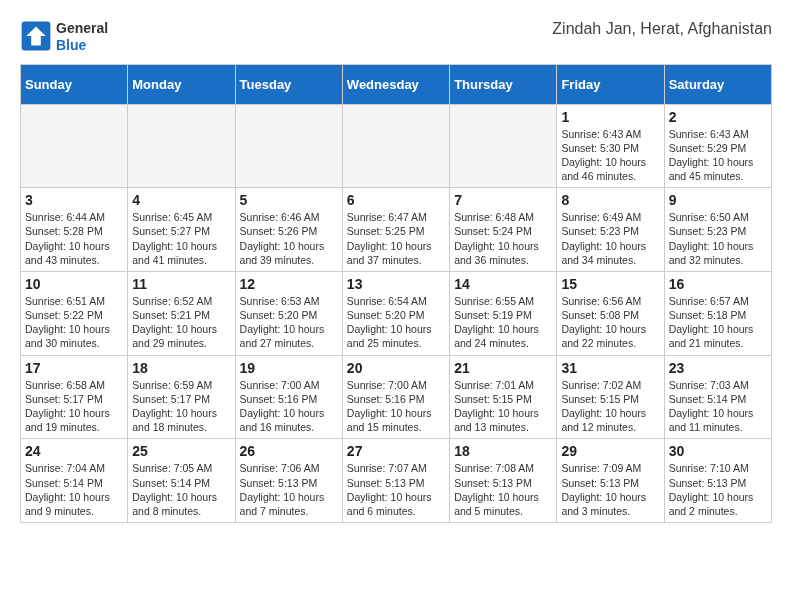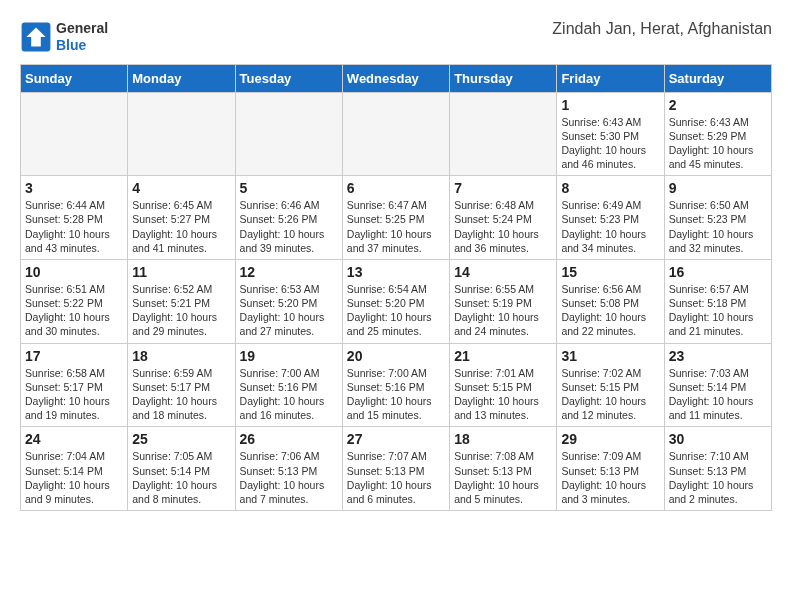--- a/index.html
+++ b/index.html
@@ -11,21 +11,21 @@
       padding: 20px;
     }
     .header-area {
       display: flex;
       justify-content: space-between;
       align-items: flex-start;
       margin-bottom: 10px;
     }
     .logo {
       display: flex;
-      align-items: center;
+      align-items: flex-start;
       gap: 4px;
     }
     .logo-text {
       font-size: 14px;
       font-weight: bold;
       line-height: 1.2;
     }
     .logo-general { color: #333; }
     .logo-blue { color: #1a6fc4; }
     .logo-icon {
@@ -48,21 +48,21 @@
     .calendar-table {
       width: 100%;
       border-collapse: collapse;
       table-layout: fixed;
     }
     .calendar-table th {
       background-color: #1a6fc4;
       color: #fff;
       font-size: 13px;
       font-weight: bold;
-      padding: 6px 4px;
+      padding: 12px 4px;
       text-align: left;
       border: 1px solid #ccc;
     }
     .calendar-table td {
       border: 1px solid #ccc;
       vertical-align: top;
       padding: 4px 4px 4px 4px;
       font-size: 11px;
       color: #333;
       height: 80px;

